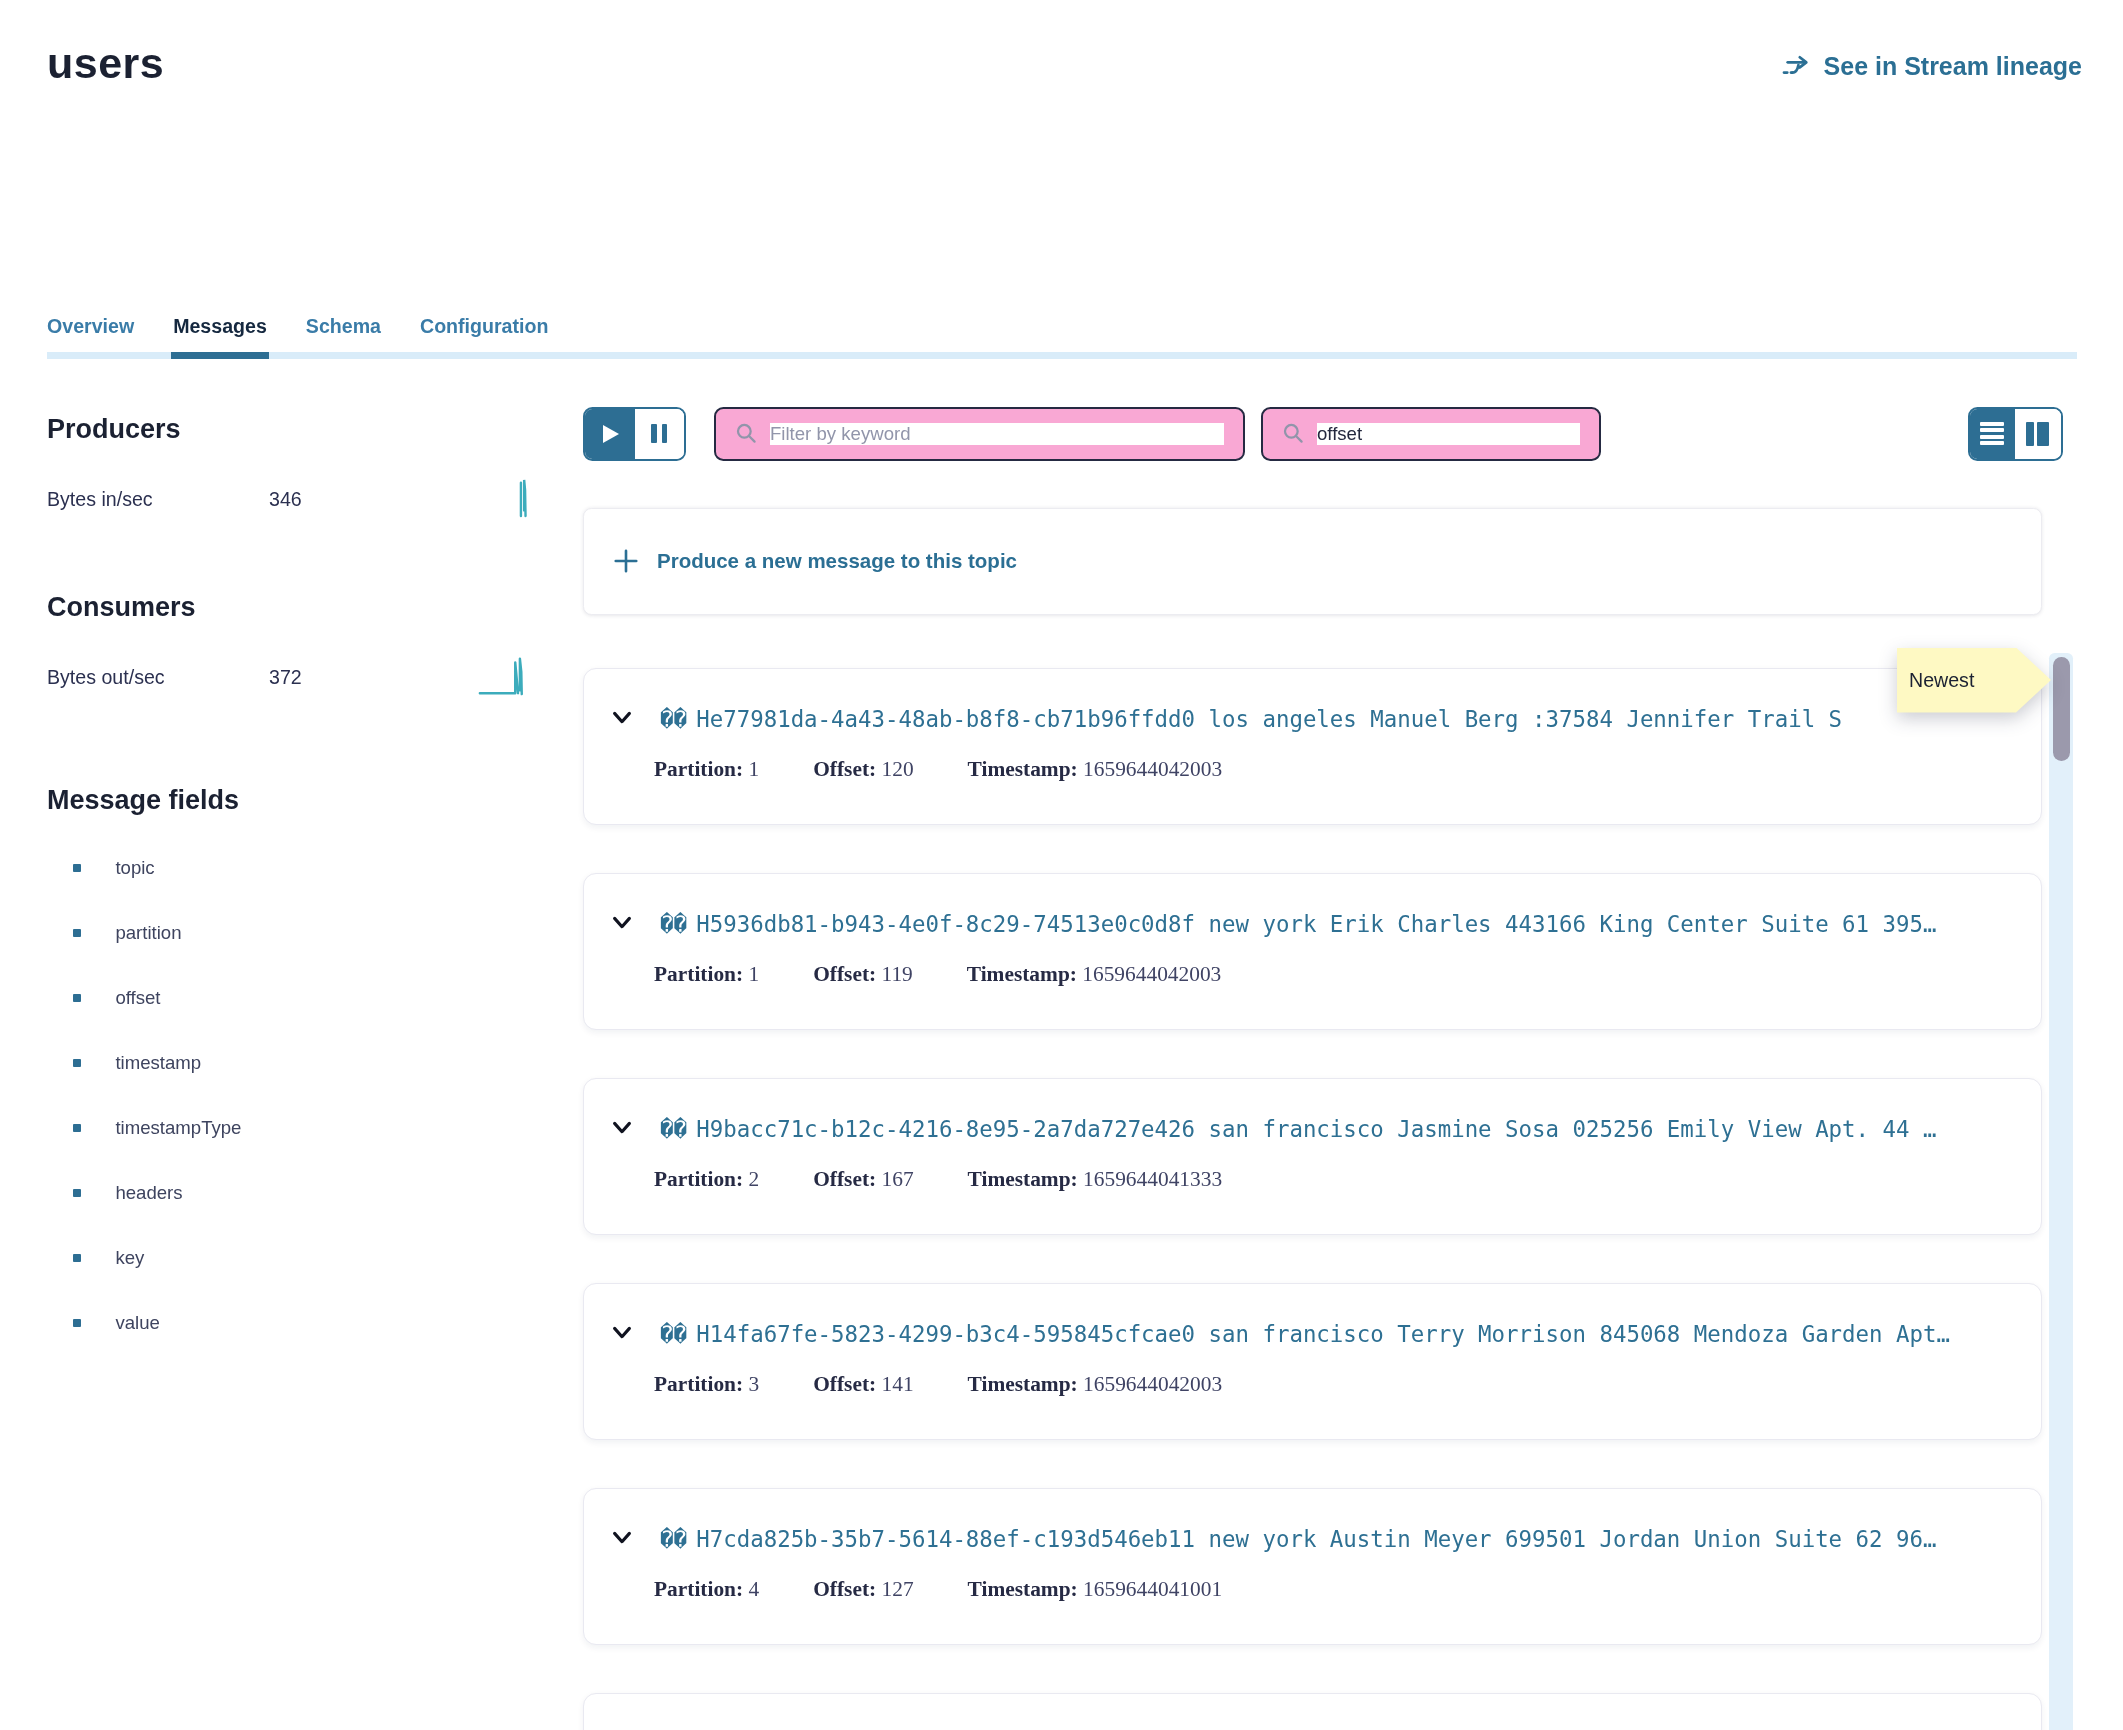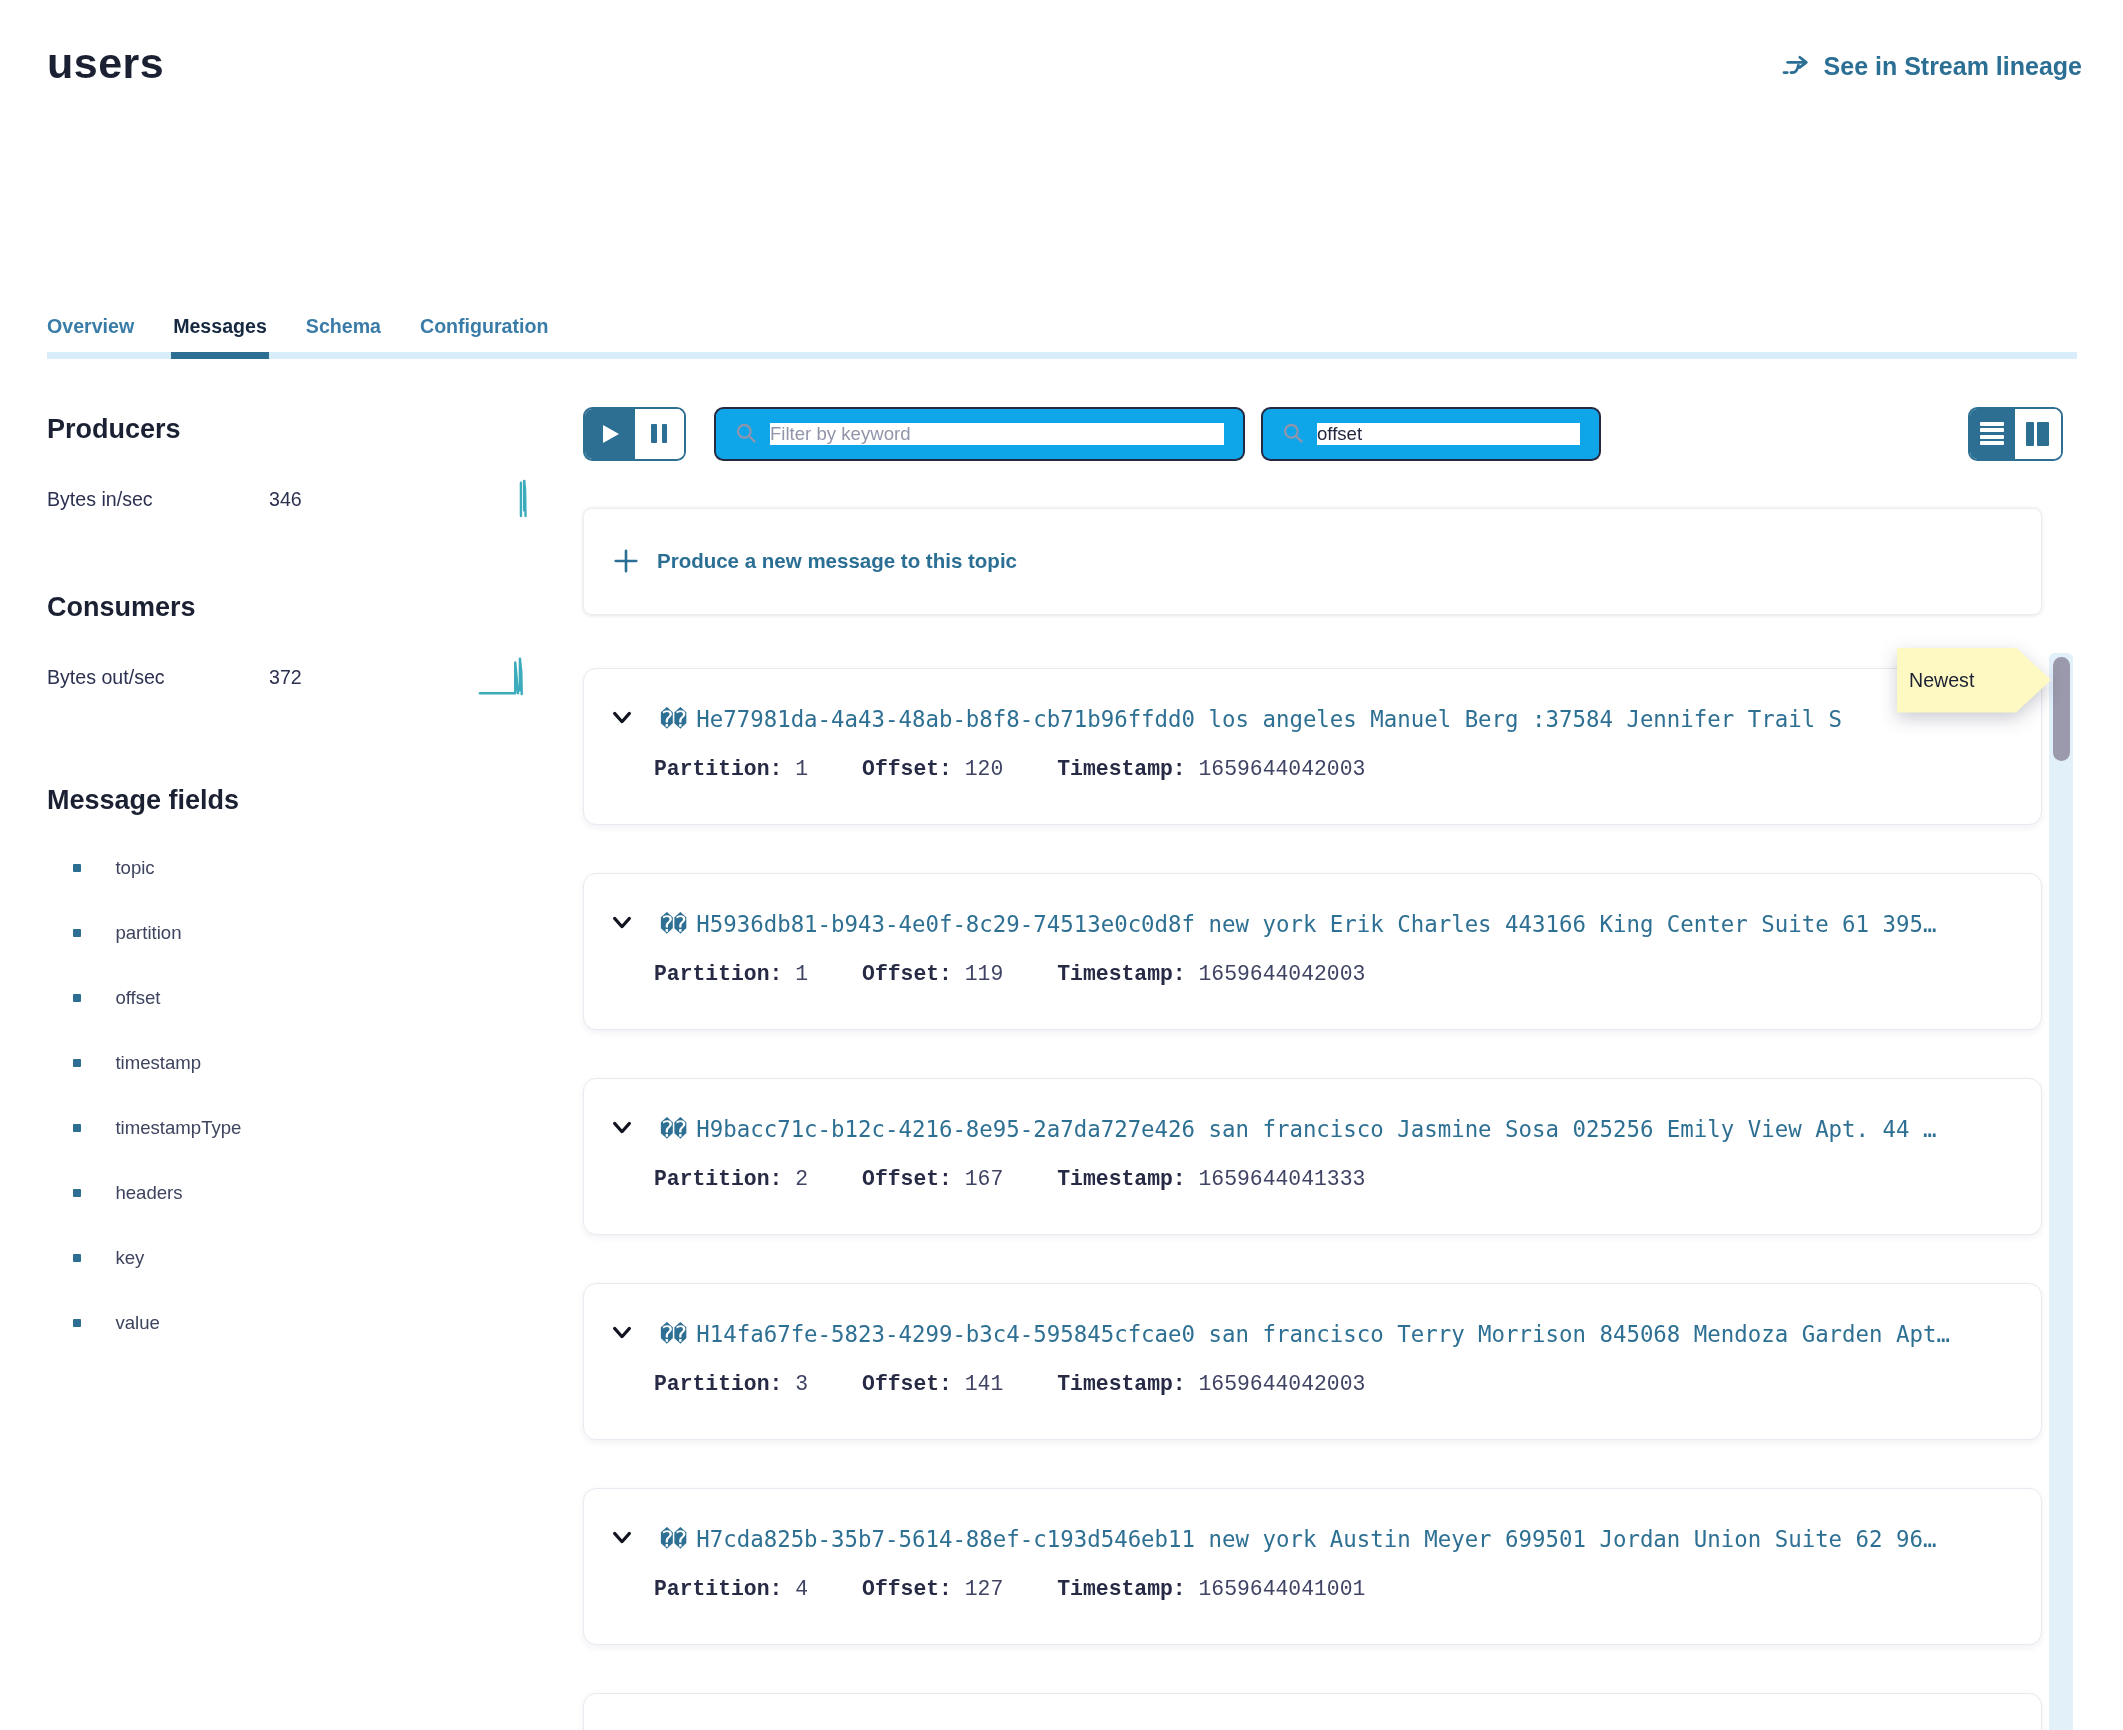--- a/index.html
+++ b/index.html
@@ -37,21 +37,21 @@
   .bullet { width:8.4px; height:8.4px; background:#2d6e93; border-radius:0.9px; flex:0 0 8.4px; margin-left:26px; }
   
   .main { position:relative; flex:1; padding-right:82px; }
   .toolbar { display:flex; align-items:center; height:54px; }
   .seg-group { display:flex; height:54px; width:103px; border:2.8px solid #2d6e93; border-radius:9.3px; overflow:hidden; flex:0 0 103px; }
   .seg { flex:1; display:flex; align-items:center; justify-content:center; cursor:pointer; background:#fff; }
   .seg.active { background:#2d6e93; }
   .play-tri { width:0; height:0; border-left:16px solid #fff; border-top:9.3px solid transparent; border-bottom:9.3px solid transparent; margin-left:2.8px; }
   .pause-bars { display:flex; gap:4.7px; }
   .pause-bars i { display:block; width:5.6px; height:19.6px; background:#2d6e93; border-radius:0.9px; }
-  .input-box { display:flex; align-items:center; gap:13px; height:54px; border:2.8px solid #252a42; border-radius:9.3px; padding:0 18.6px; background:#0ea5e9; }
+  .input-box { display:flex; align-items:center; gap:13px; height:54px; border:2.8px solid #252a42; border-radius:9.3px; padding:0 18.6px; background:#f9a8d4; }
   .filter-box { width:531px; margin-left:28px; }
   .filter-box input { border:none; outline:none; font-size:18.6px; color:#23283e; width:100%; font-family:"Liberation Sans",sans-serif; }
   .filter-box input::placeholder { color:#9195aa; }
   .jump-select { display:flex; align-items:stretch; height:54px; width:334px; border:2.8px solid #252a42; border-radius:9.3px; margin-left:26px; background:#fff; cursor:pointer; }
   .jump-label { display:flex; align-items:center; padding:0 20.5px; font-size:18.6px; color:#23283e; flex:1; }
   .jump-caret { width:50px; border-left:2.8px solid #252a42; display:flex; align-items:center; justify-content:center; }
   .offset-box { width:340px; margin-left:16px; }
   .offset-box input { border:none; outline:none; font-size:18.6px; color:#23283e; width:100%; font-family:"Liberation Sans",sans-serif; }
   .view-toggle { display:flex; height:54px; width:95px; border:2.8px solid #2d6e93; border-radius:9.3px; overflow:hidden; margin-left:auto; margin-right:-20.5px; flex:0 0 95px; }
   .icon-lines { display:flex; flex-direction:column; gap:2.8px; }
@@ -70,21 +70,21 @@
   
   .msg-list { margin-top:53px; display:flex; flex-direction:column; gap:48px; }
   .msg-card {
     position:relative; height:157px; background:#fff; border:0.9px solid #e9e9f1; border-radius:13px;
     padding:37px 22.4px 0 26px; box-shadow:0 2.8px 6.5px rgba(25,28,60,.06); cursor:pointer;
   }
   .msg-top { display:flex; align-items:center; }
   .chev { flex:0 0 24px; margin-right:26px; cursor:pointer; }
   .key-glyphs { font-family:"DejaVu Sans Mono", monospace; font-size:22.4px; color:#2e7093; margin-right:9.3px; flex:0 0 auto; }
   .msg-text { font-family:"DejaVu Sans Mono", monospace; font-size:22.4px; color:#2e7093; white-space:pre; overflow:hidden; flex:1; }
-  .msg-meta { display:flex; gap:54px; margin-top:24px; margin-left:44px; font-family:Liberation Mono, monospace; font-size:21.4px; color:#3f4364; white-space:pre; }
+  .msg-meta { display:flex; gap:54px; margin-top:24px; margin-left:44px; font-family:Liberation Serif, serif; font-size:21.4px; color:#3f4364; white-space:pre; }
   .meta-label { font-weight:700; color:#262a44; }
   
   .tooltip-wrap { position:absolute; top:241px; right:73px; width:154px; height:65px; z-index:5; filter:drop-shadow(0 6.5px 9.3px rgba(20,22,50,.22)); }
   .tooltip {
     width:100%; height:100%; background:#fef9c3; display:flex; align-items:center; padding-left:12px;
     clip-path:polygon(0 0, 119px 0, 100% 50%, 119px 100%, 0 100%);
     font-size:19.6px; color:#1b2132;
   }
   
   .scrollbar-track { position:absolute; top:246px; right:51px; bottom:0; width:24px; background:#e2f0fa; border-radius:5.6px 5.6px 0 0; }

